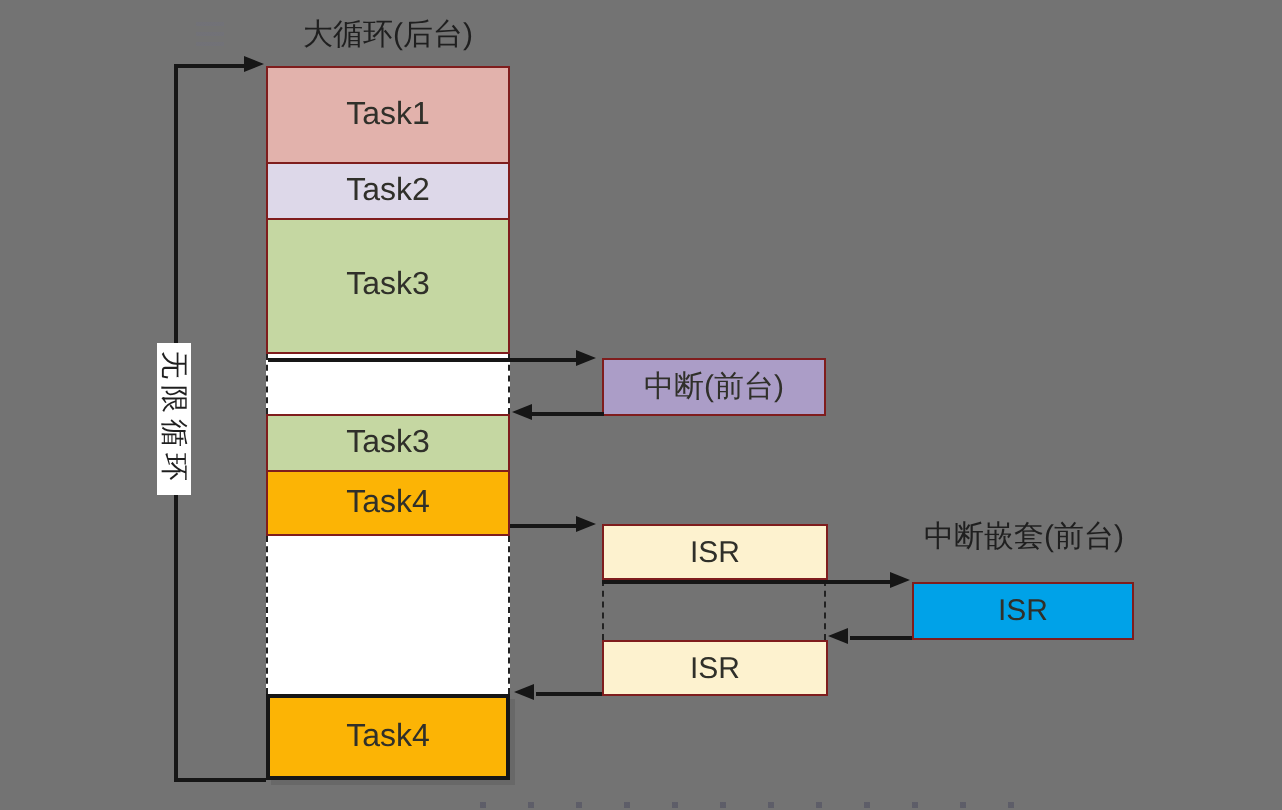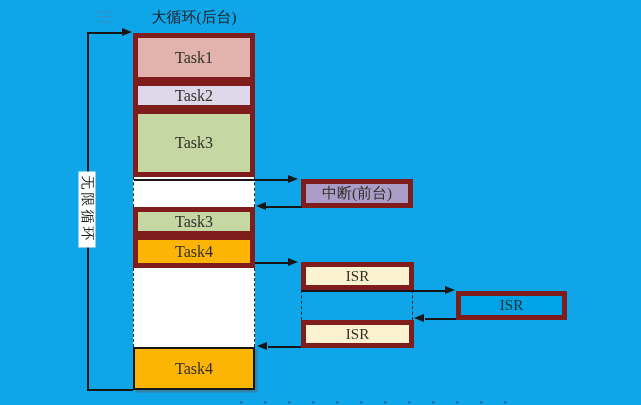--- a/index.html
+++ b/index.html
@@ -1,21 +1,21 @@
 <!DOCTYPE html>
 <html><head>
 <meta charset="utf-8">
 <style>
   html,body{margin:0;padding:0;background:#fff;}
   #canvas{
-    position:relative;width:641px;height:405px;background:#0ea5e9;overflow:hidden;
-    font-family:Liberation Serif, serif;color:#262626;
+    position:relative;width:641px;height:405px;background:#737373;overflow:hidden;
+    font-family:Liberation Sans, sans-serif;color:#262626;
   }
   .box{
-    position:absolute;box-sizing:border-box;border:5px solid #7f1d1d;
+    position:absolute;box-sizing:border-box;border:1px solid #7f1d1d;
     display:flex;align-items:center;justify-content:center;
     font-size:16px;color:#30302a;
   }
   .gap{
     position:absolute;box-sizing:border-box;background:#fff;
     border-left:1px dashed #222;border-right:1px dashed #222;
   }
   .hline{position:absolute;height:1.6px;background:#161616;}
   .vline{position:absolute;width:1.6px;background:#161616;}
   .vdash{position:absolute;width:0;border-left:1.6px dashed #222;}
@@ -88,20 +88,21 @@
 
   <div class="box" style="left: 301px; top: 262px; width: 113px; height: 28px; font-size: 15px; background-color: rgb(253, 242, 207);">
     <span>ISR</span>
   </div>
   <div class="vdash" style="left:301px;top:290px;height:30px;"></div>
   <div class="vdash" style="left:412px;top:290px;height:30px;"></div>
   <div class="box" style="left: 301px; top: 320px; width: 113px; height: 28px; font-size: 15px; background-color: rgb(253, 242, 207);">
     <span>ISR</span>
   </div>
 
+  <div class="caption" style="left:438px;top:259px;width:148px;">中断嵌套(前台)</div>
   <div class="box" style="left: 456px; top: 291px; width: 111px; height: 29px; font-size: 15px; background-color: rgb(0, 162, 232);">
     <span>ISR</span>
   </div>
 
   <div class="hline" style="left:134px;top:179px;width:155px;"></div>
   <div class="ah-right" style="left:288px;top:175px;"></div>
 
   <div class="hline" style="left:266px;top:206px;width:36px;"></div>
   <div class="ah-left" style="left:256px;top:202px;"></div>
 

